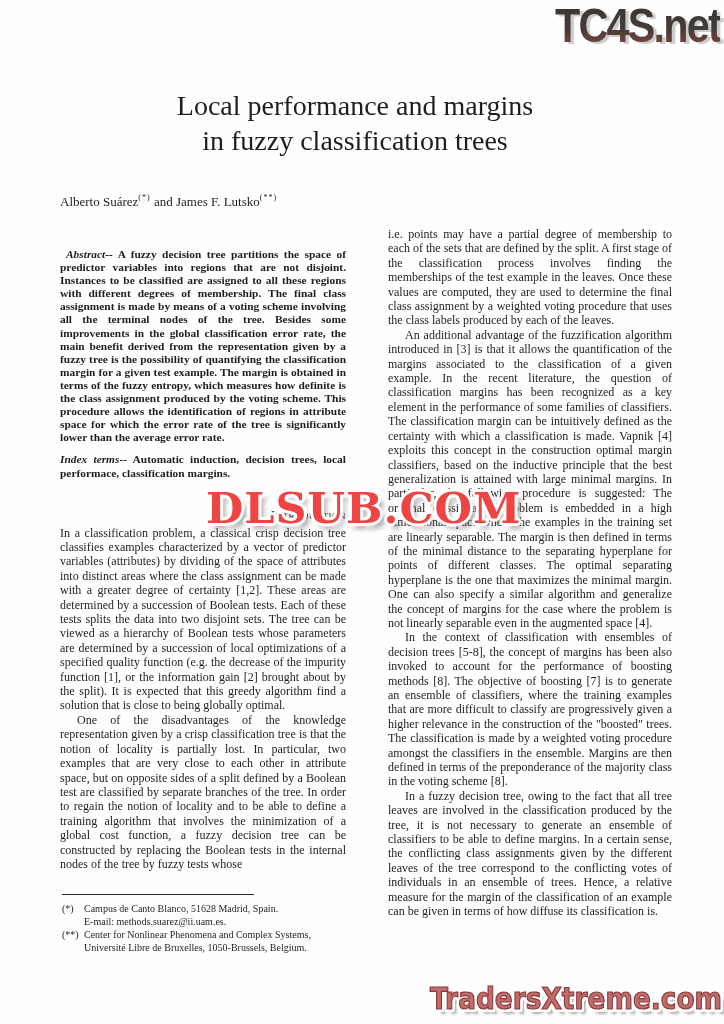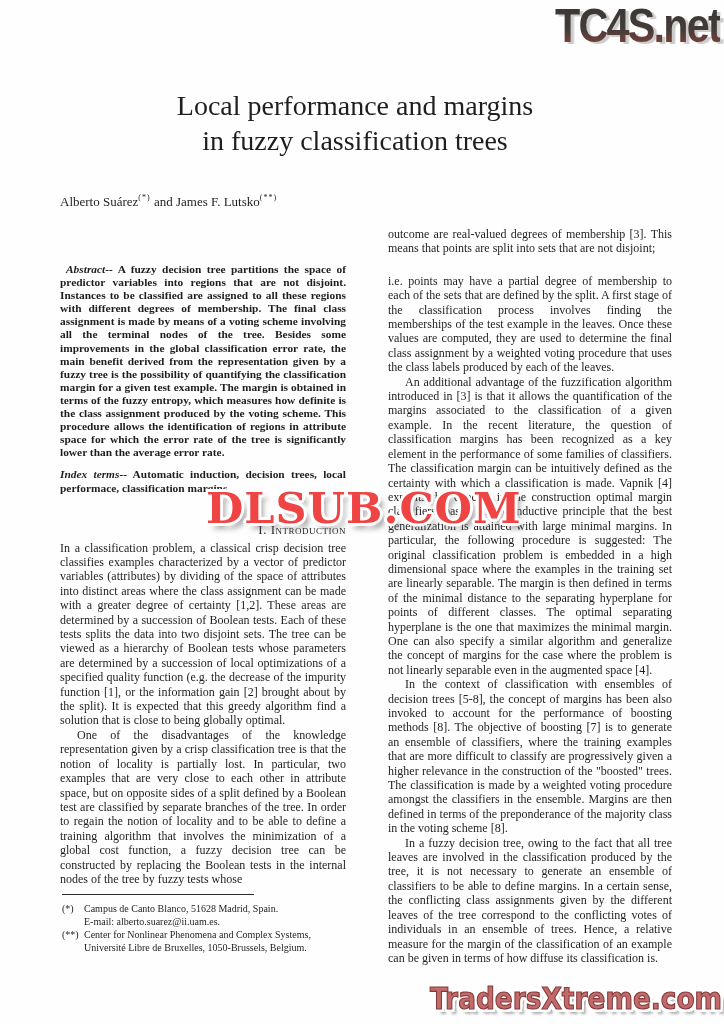--- a/index.html
+++ b/index.html
@@ -47,21 +47,21 @@
   .sup { font-size:8px; vertical-align:6px; letter-spacing:1px; }
 
   
   .col { position:absolute; text-align:justify; }
   .col-left  { left:60px;  top:248px; width:286px; }
   .col-right { left:388px; top:227px; width:284px; }
 
   .abstract, .index-terms {
     font-weight:bold; font-size:11.4px; line-height:13.1px; margin:0;
   }
-  .abstract { text-indent:6px;margin-top:15px; }
+  .abstract { text-indent:6px; }
   .index-terms { margin-top:9px; }
   .lbl-italic { font-style:italic; }
 
   .section-heading {
     margin-top:27px; margin-bottom:3px; text-align:right;
     font-size:13px; font-variant:small-caps; letter-spacing:0.5px;
   }
 
   .body-par { font-size:12px; line-height:14.4px; margin:0; }
   .indent { text-indent:17px; }
@@ -93,34 +93,33 @@
 
     <p class="index-terms"><span class="lbl-italic">Index terms--</span><span> Automatic induction, decision trees, local performace, classification margins.</span></p>
 
     <div class="section-heading">I. Introduction</div>
 
     <p class="body-par">In a classification problem, a classical crisp decision tree classifies examples characterized by a vector of predictor variables (attributes) by dividing of the space of attributes into distinct areas where the class assignment can be made with a greater degree of certainty [1,2]. These areas are determined by a succession of Boolean tests. Each of these tests splits the data into two disjoint sets. The tree can be viewed as a hierarchy of Boolean tests whose parameters are determined by a succession of local optimizations of a specified quality function (e.g. the decrease of the impurity function [1], or the information gain [2] brought about by the split). It is expected that this greedy algorithm find a solution that is close to being globally optimal.</p>
     <p class="body-par indent">One of the disadvantages of the knowledge representation given by a crisp classification tree is that the notion of locality is partially lost. In particular, two examples that are very close to each other in attribute space, but on opposite sides of a split defined by a Boolean test are classified by separate branches of the tree. In order to regain the notion of locality and to be able to define a training algorithm that involves the minimization of a global cost function, a fuzzy decision tree can be constructed by replacing the Boolean tests in the internal nodes of the tree by fuzzy tests whose</p>
   </div>
 
   <div class="col col-right">
-    <p class="body-par gap-after">outcome are real-valued degrees of membership [3]. This means that points are split into sets that are not disjoint;</p>
     <p class="body-par">i.e. points may have a partial degree of membership to each of the sets that are defined by the split. A first stage of the classification process involves finding the memberships of the test example in the leaves. Once these values are computed, they are used to determine the final class assignment by a weighted voting procedure that uses the class labels produced by each of the leaves.</p>
     <p class="body-par indent">An additional advantage of the fuzzification algorithm introduced in [3] is that it allows the quantification of the margins associated to the classification of a given example. In the recent literature, the question of classification margins has been recognized as a key element in the performance of some families of classifiers. The classification margin can be intuitively defined as the certainty with which a classification is made. Vapnik [4] exploits this concept in the construction optimal margin classifiers, based on the inductive principle that the best generalization is attained with large minimal margins. In particular, the following procedure is suggested: The original classification problem is embedded in a high dimensional space where the examples in the training set are linearly separable. The margin is then defined in terms of the minimal distance to the separating hyperplane for points of different classes. The optimal separating hyperplane is the one that maximizes the minimal margin. One can also specify a similar algorithm and generalize the concept of margins for the case where the problem is not linearly separable even in the augmented space [4].</p>
     <p class="body-par indent">In the context of classification with ensembles of decision trees [5-8], the concept of margins has been also invoked to account for the performance of boosting methods [8]. The objective of boosting [7] is to generate an ensemble of classifiers, where the training examples that are more difficult to classify are progressively given a higher relevance in the construction of the "boosted" trees. The classification is made by a weighted voting procedure amongst the classifiers in the ensemble. Margins are then defined in terms of the preponderance of the majority class in the voting scheme [8].</p>
     <p class="body-par indent">In a fuzzy decision tree, owing to the fact that all tree leaves are involved in the classification produced by the tree, it is not necessary to generate an ensemble of classifiers to be able to define margins. In a certain sense, the conflicting class assignments given by the different leaves of the tree correspond to the conflicting votes of individuals in an ensemble of trees. Hence, a relative measure for the margin of the classification of an example can be given in terms of how diffuse its classification is.</p>
   </div>
 
   <div class="footnotes">
     <div class="fn-rule"></div>
     <div class="footnote">
       <span class="fn-marker">(*)</span>
       <div class="fn-lines">
         <div>Campus de Canto Blanco, 51628 Madrid, Spain.</div>
-        <div>E-mail: alberto.suarez@ii.uam.es.</div>
+        <div>E-mail: methods.suarez@ii.uam.es.</div>
       </div>
     </div>
     <div class="footnote">
       <span class="fn-marker">(**)</span>
       <div class="fn-lines">
         <div>Center for Nonlinear Phenomena and Complex Systems,</div>
         <div>Université Libre de Bruxelles, 1050-Brussels, Belgium.</div>
       </div>
     </div>
   </div>

